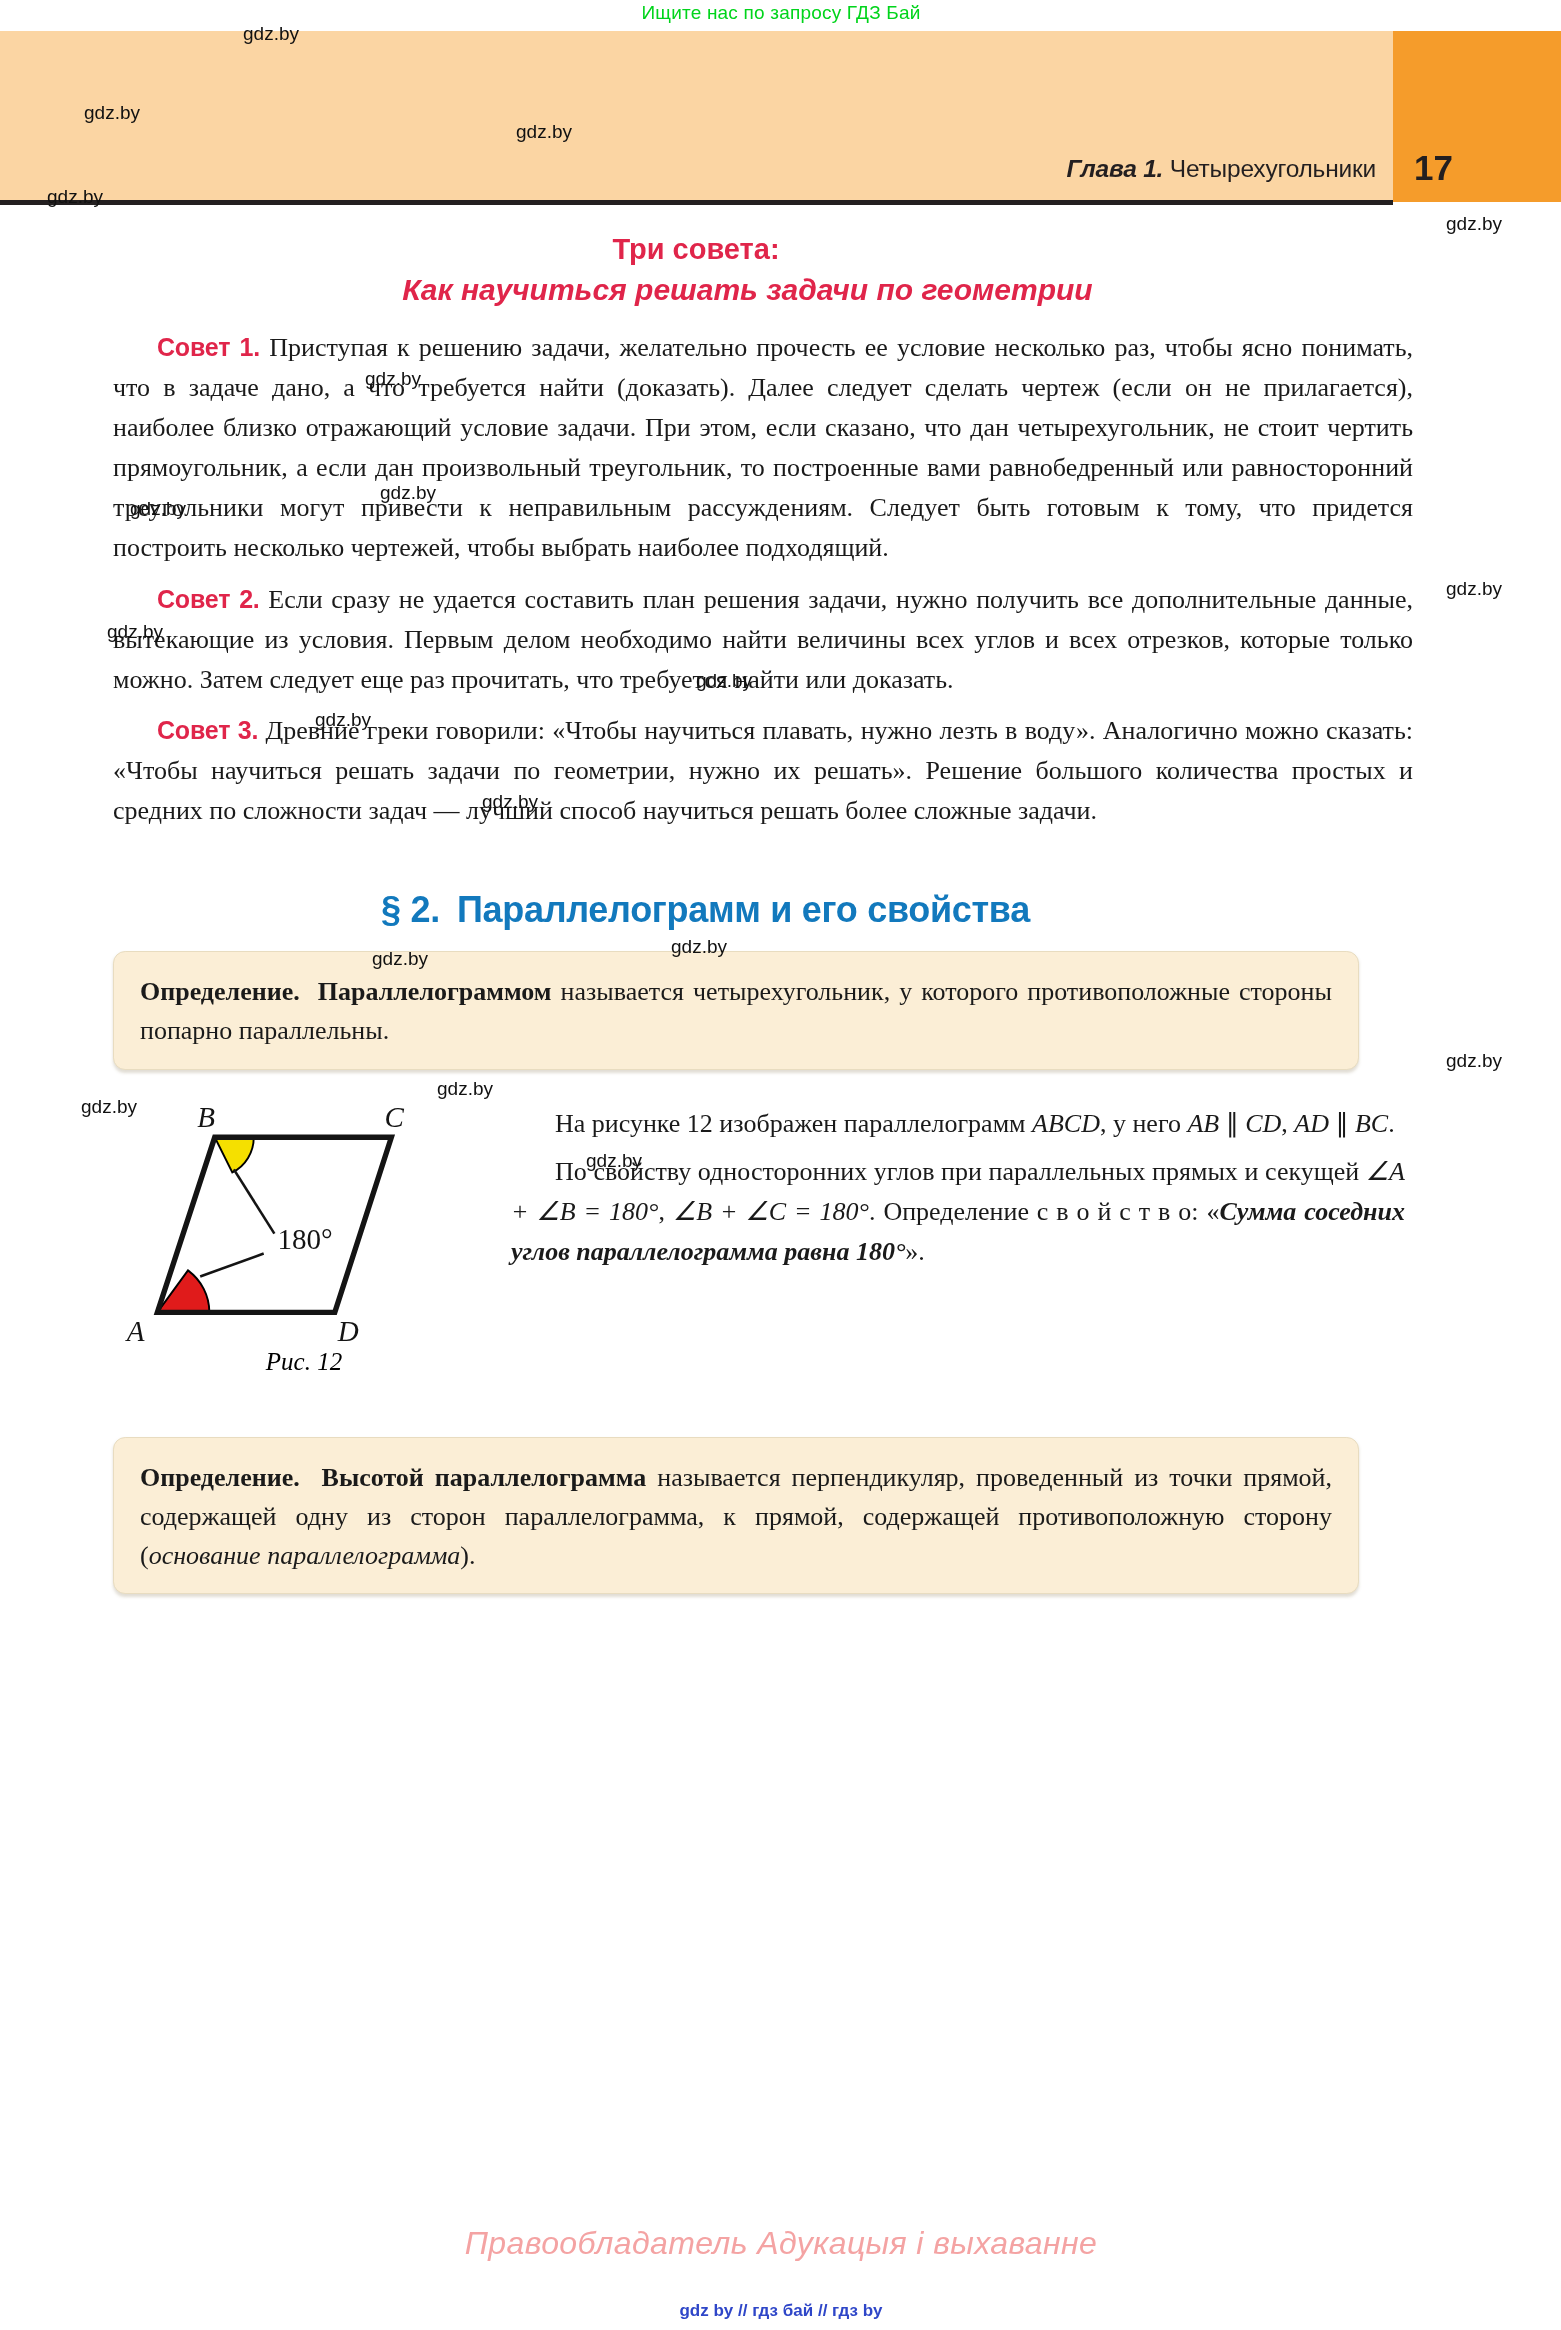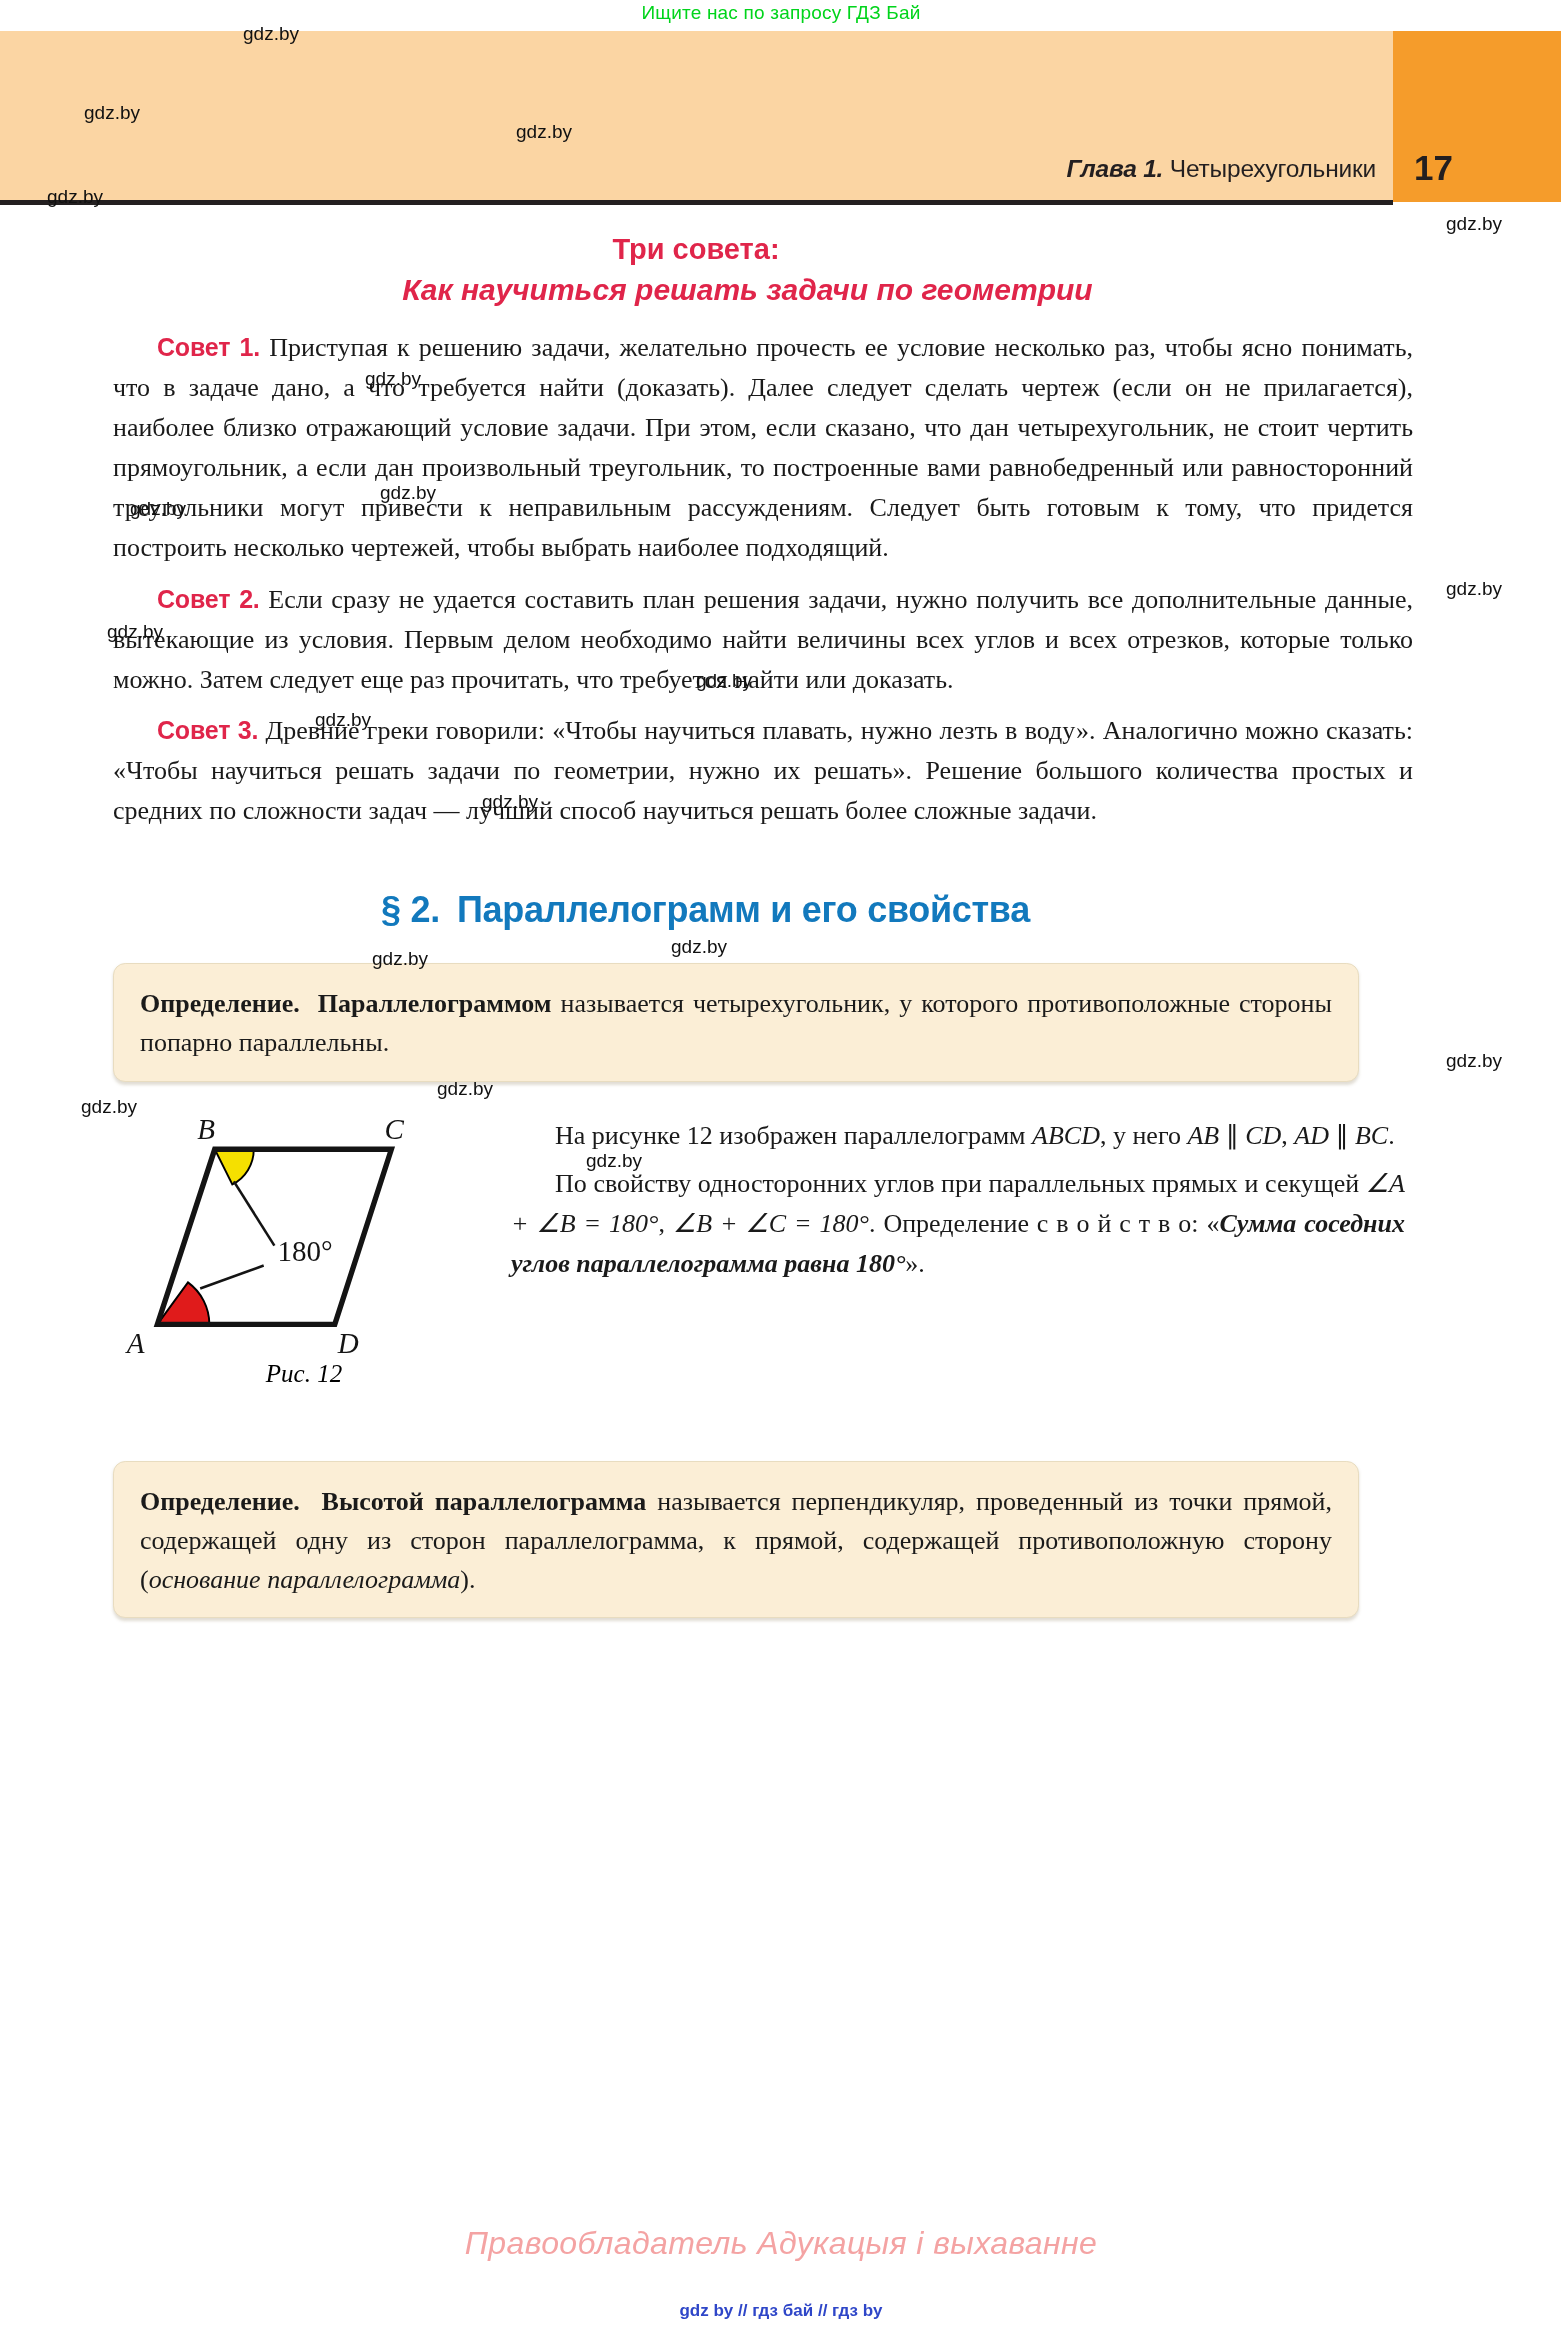--- a/index.html
+++ b/index.html
@@ -143,21 +143,21 @@
     font-weight: bold;
     color: #1279bd;
     letter-spacing: -0.3px;
     margin-left: -115px;
   }
   .section-heading .sec-num { margin-right: 17px; }
 
   
   .defbox {
     position: relative;
-    margin-top: 32px;
+    margin-top: 20px;
     background: #fbeed6;
     border-radius: 12.2px;
     border: 0.8px solid #e8dcc0;
     box-shadow: 0 2.3px 3.1px rgba(120,100,60,.22);
     padding: 20px 26px 18.3px 26px;
     width: 1246px;
     box-sizing: border-box;
   }
   .defbox p {
     margin: 0;

